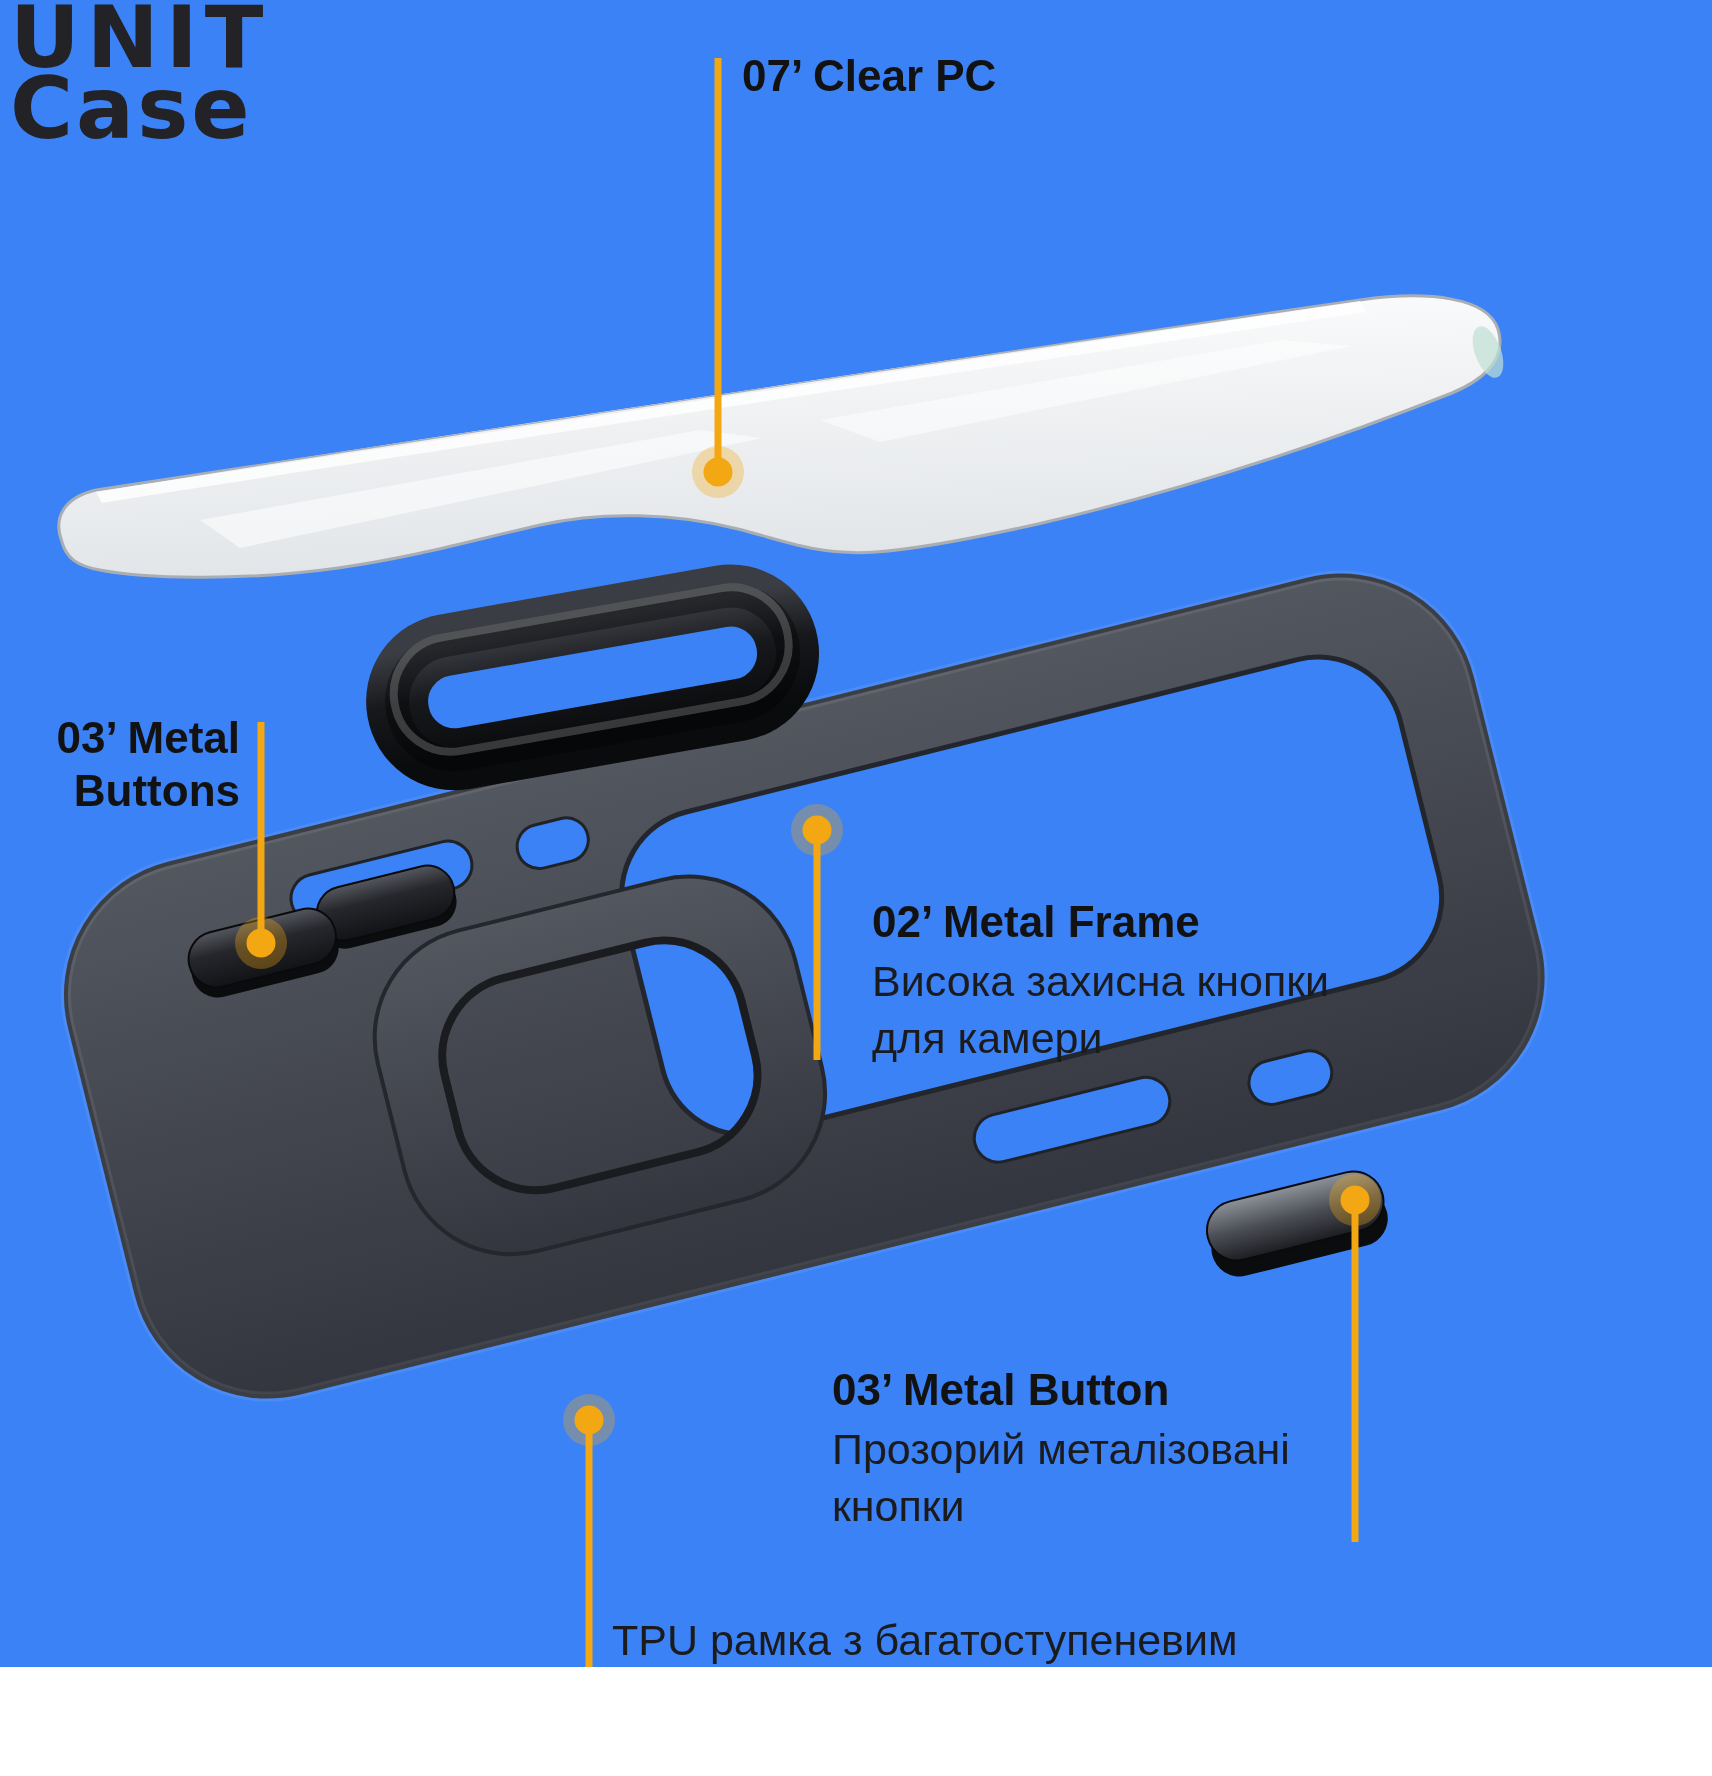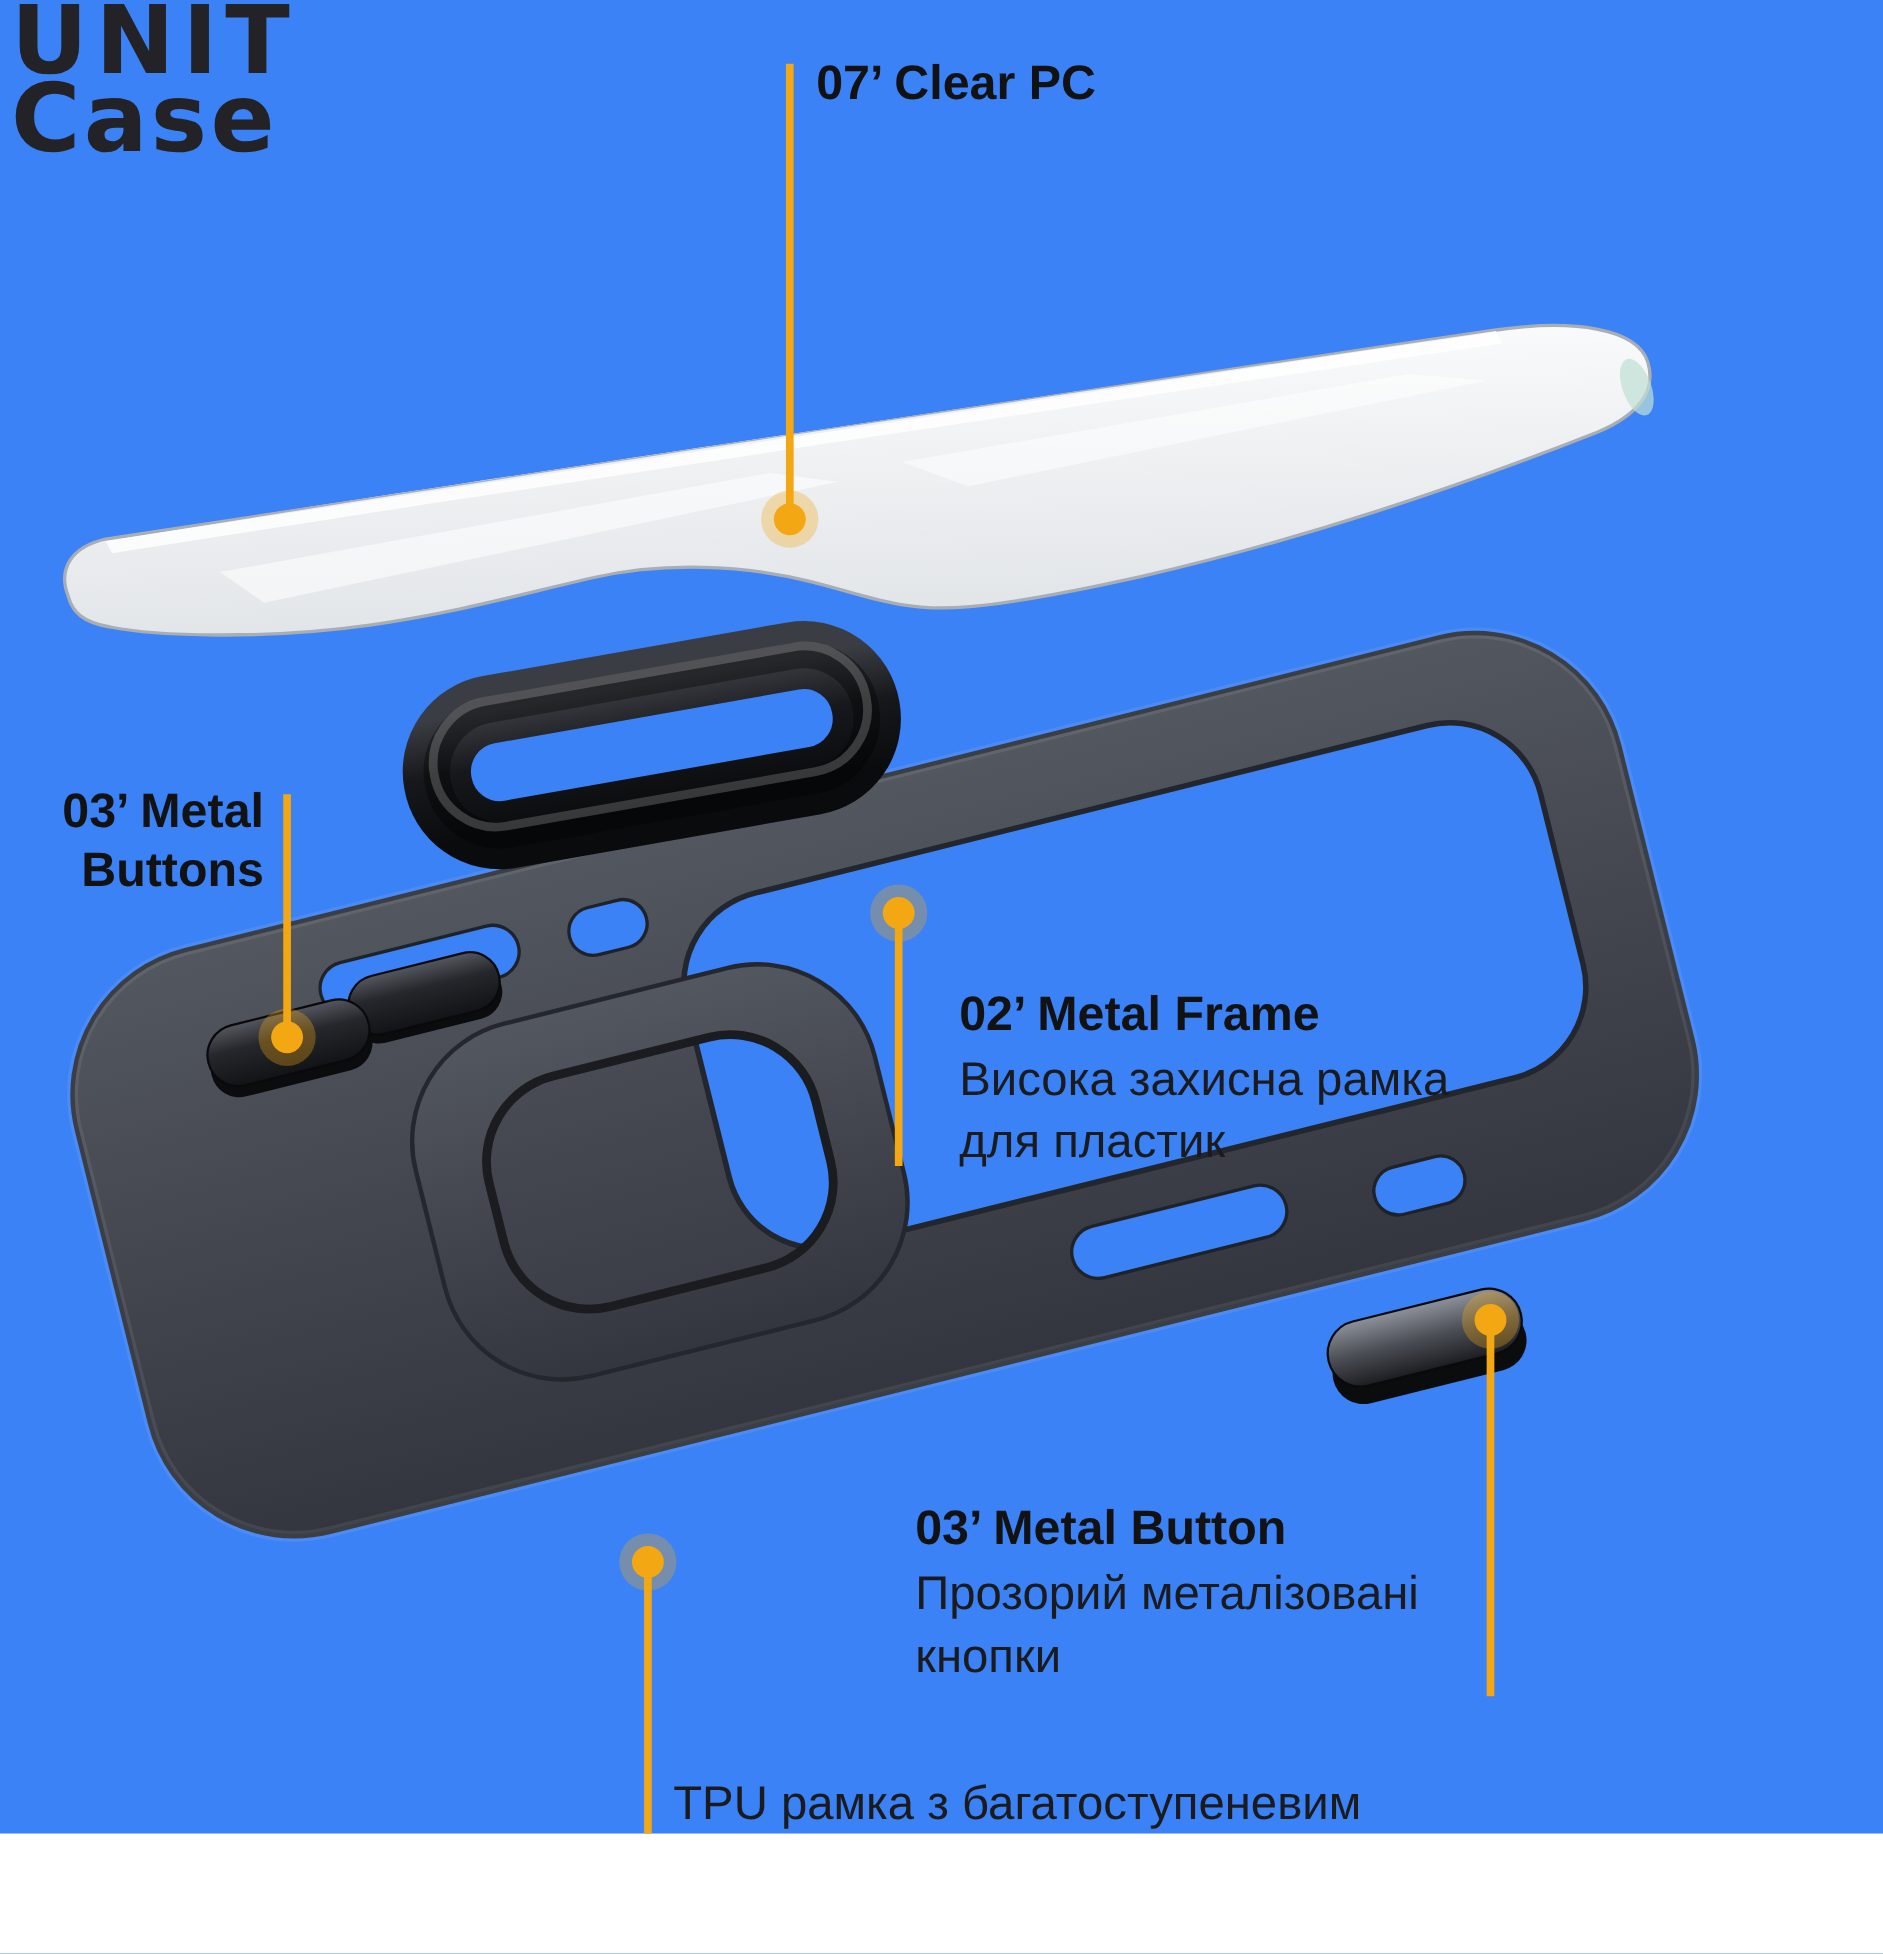--- a/index.html
+++ b/index.html
@@ -158,21 +158,21 @@
   <div class="callout c1">
     <div class="co-title">07’ Clear PC</div>
   </div>
 
   <div class="callout c2">
     <div class="co-title">03’ Metal Buttons</div>
   </div>
 
   <div class="callout c3">
     <div class="co-title">02’ Metal Frame</div>
-    <div class="co-desc">Висока захисна рамка для пластик</div>
+    <div class="co-desc">Висока захисна кнопки для камери</div>
   </div>
 
   <div class="callout c4">
     <div class="co-title">03’ Metal Button</div>
     <div class="co-desc">Прозорий металізовані кнопки</div>
   </div>
 
   <div class="callout c5">
     <div class="co-desc">TPU рамка з багатоступеневим захистом</div>
   </div>

